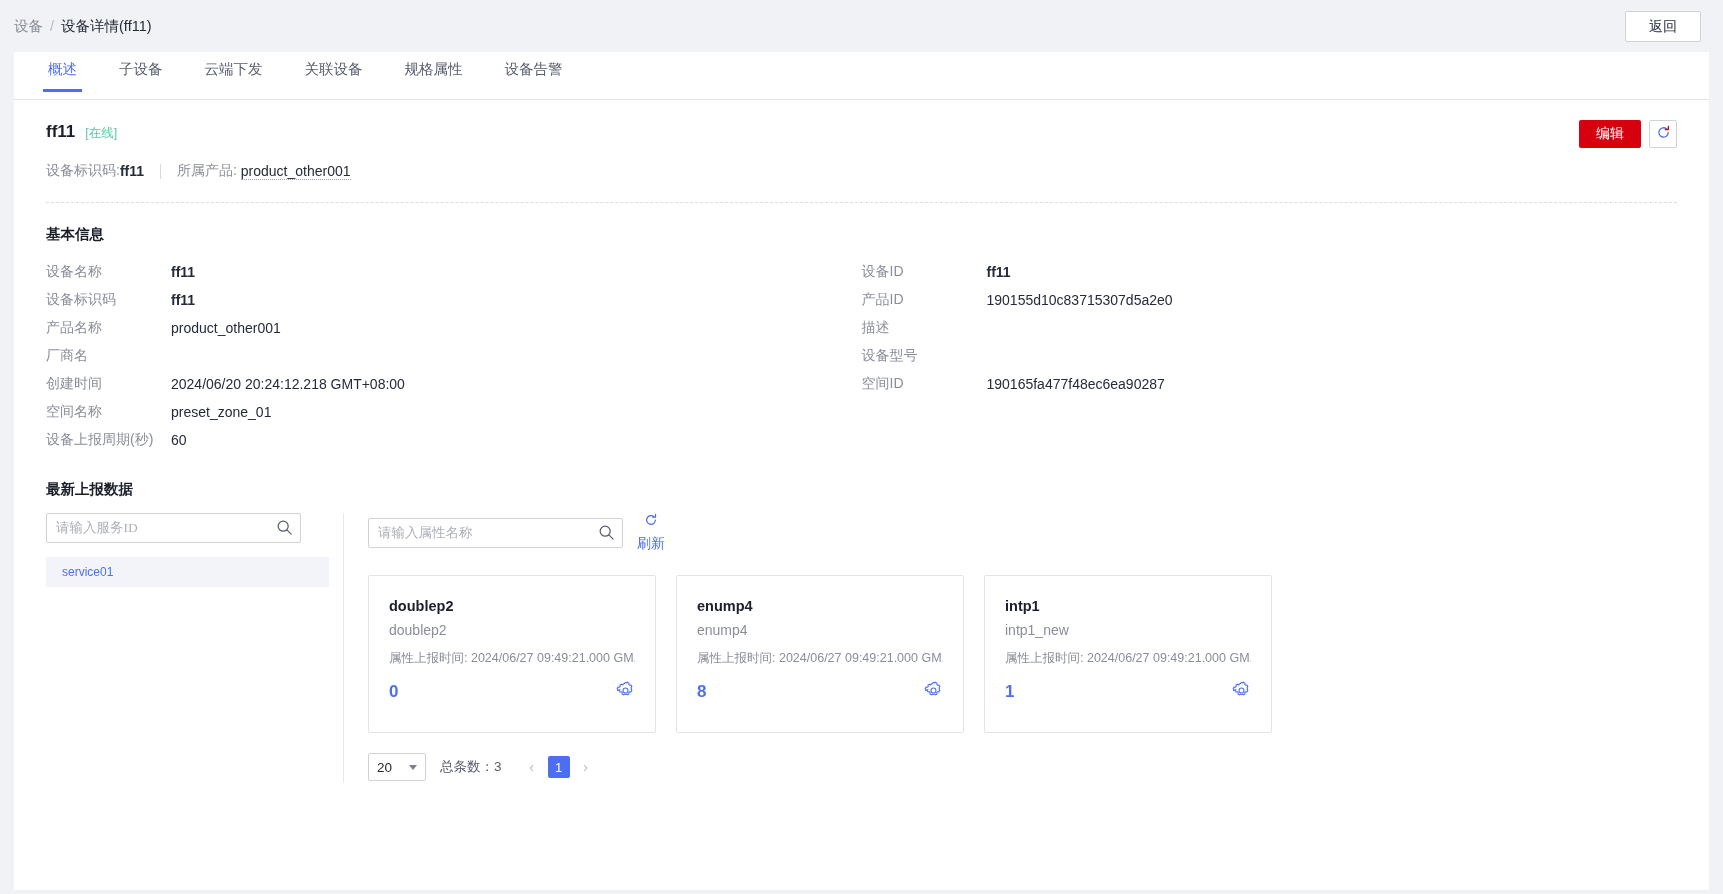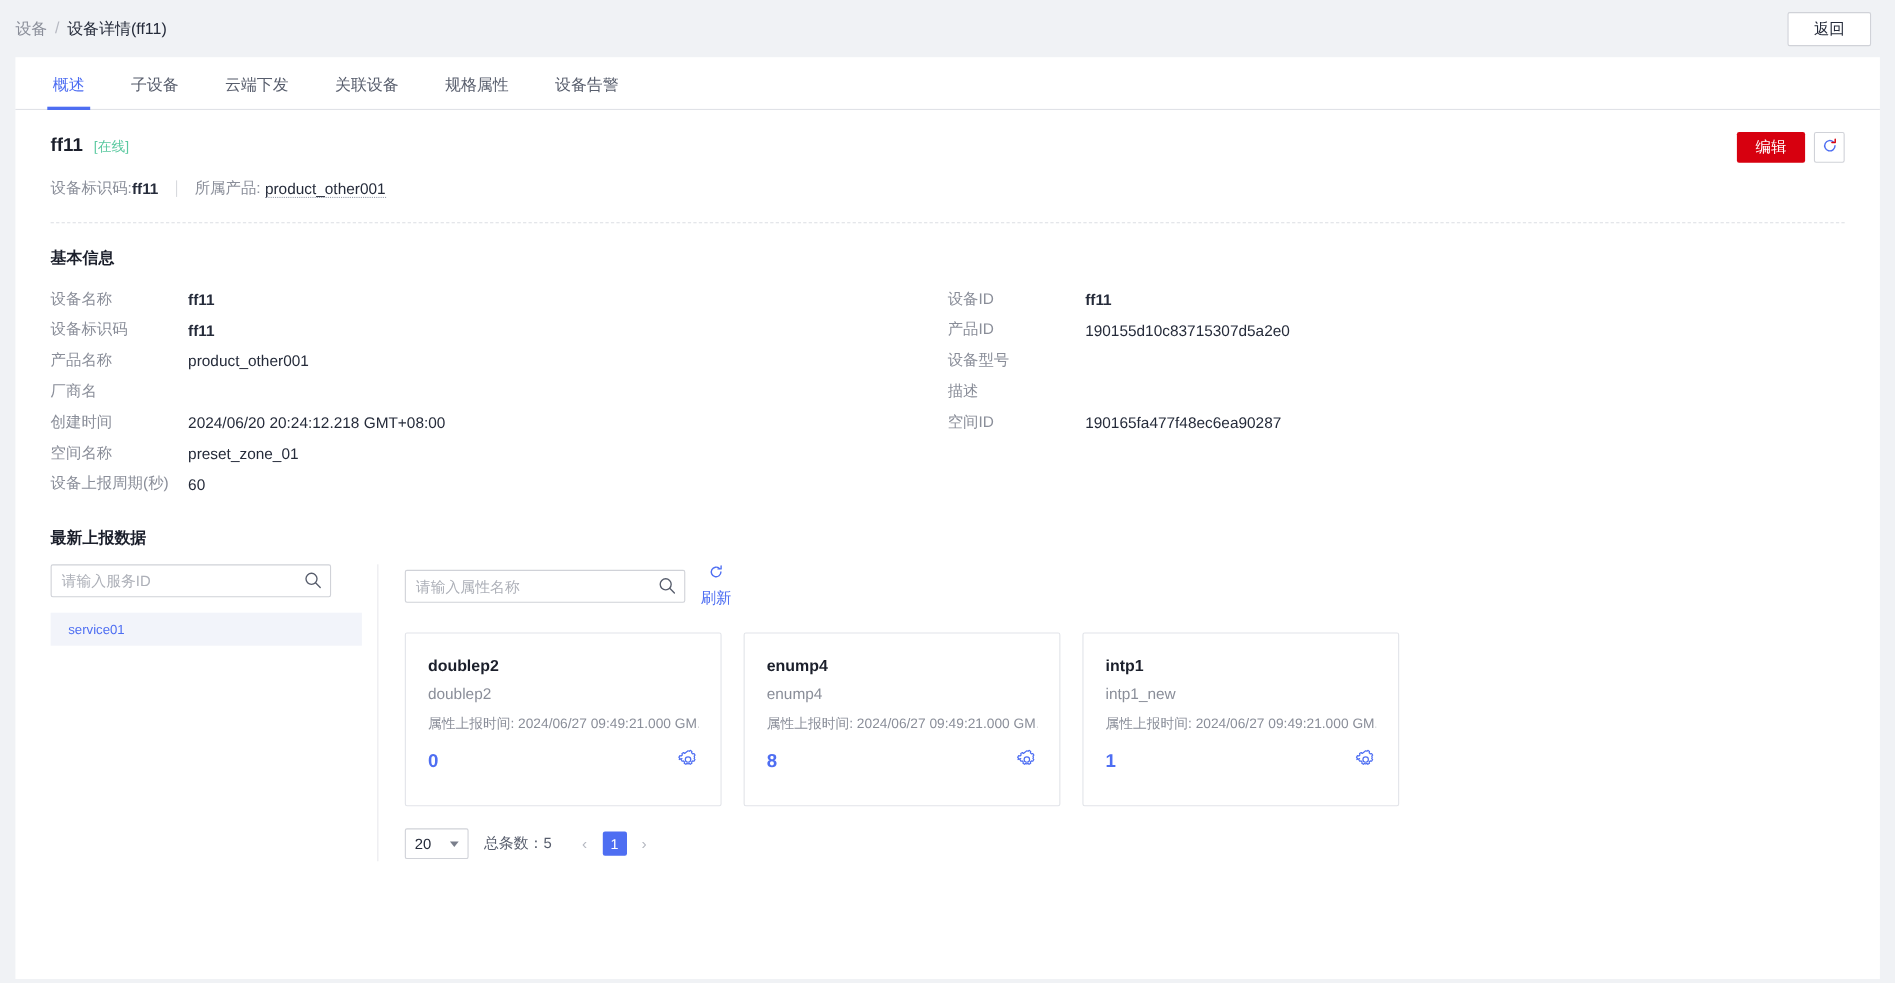--- a/index.html
+++ b/index.html
@@ -45,21 +45,21 @@
   .page {
     margin: 0 14px;
     background: #fff;
     height: 838px;
     position: relative;
   }
 
   
   .tabs {
     display: flex;
-    align-items: flex-end;
+    align-items: center;
     height: 48px;
     padding: 0 32px;
     border-bottom: 1px solid #e0e2e7;
     gap: 38px;
   }
   .tab {
     position: relative;
     font-size: 14.5px;
     color: #575d6c;
     padding: 0 2px 12px 2px;
@@ -198,21 +198,21 @@
     width: 255px;
     height: 30px;
   }
   .search-box input {
     width: 100%;
     height: 100%;
     border: 1px solid #d0d2d8;
     border-radius: 2px;
     padding: 0 30px 0 9px;
     font-size: 13.5px;
-    font-family: Liberation Sans, sans-serif;
+    font-family: Liberation Serif, serif;
     color: #252b3a;
     outline: none;
     background: #fff;
   }
   .search-box input::placeholder { color: #adb0b8; }
   .search-icon-btn {
     position: absolute;
     right: 8px;
     top: 6px;
     cursor: pointer;
@@ -409,25 +409,25 @@
     <div class="info-col">
       <div class="info-row">
         <span class="info-label">设备ID</span>
         <span class="info-value mono-bold">ff11</span>
       </div>
       <div class="info-row">
         <span class="info-label">产品ID</span>
         <span class="info-value">190155d10c83715307d5a2e0</span>
       </div>
       <div class="info-row">
+        <span class="info-label">描述</span>
+        <span class="info-value"></span>
+      </div>
+      <div class="info-row">
         <span class="info-label">设备型号</span>
-        <span class="info-value"></span>
-      </div>
-      <div class="info-row">
-        <span class="info-label">描述</span>
         <span class="info-value"></span>
       </div>
       <div class="info-row">
         <span class="info-label">空间ID</span>
         <span class="info-value">190165fa477f48ec6ea90287</span>
       </div>
     </div>
   </div>
 
   <div class="section-title" style="padding-top:26px;">最新上报数据</div>
@@ -519,21 +519,21 @@
           </div>
         </div>
 
       </div>
 
       <div class="pagination">
         <div class="page-size">
           <span>20</span>
           <span class="caret"></span>
         </div>
-        <span class="total-count">总条数：5</span>
+        <span class="total-count">总条数：3</span>
         <div class="pager">
           <div class="pager-arrow">‹</div>
           <div class="pager-num">1</div>
           <div class="pager-arrow">›</div>
         </div>
       </div>
 
     </div>
   </div>
 

